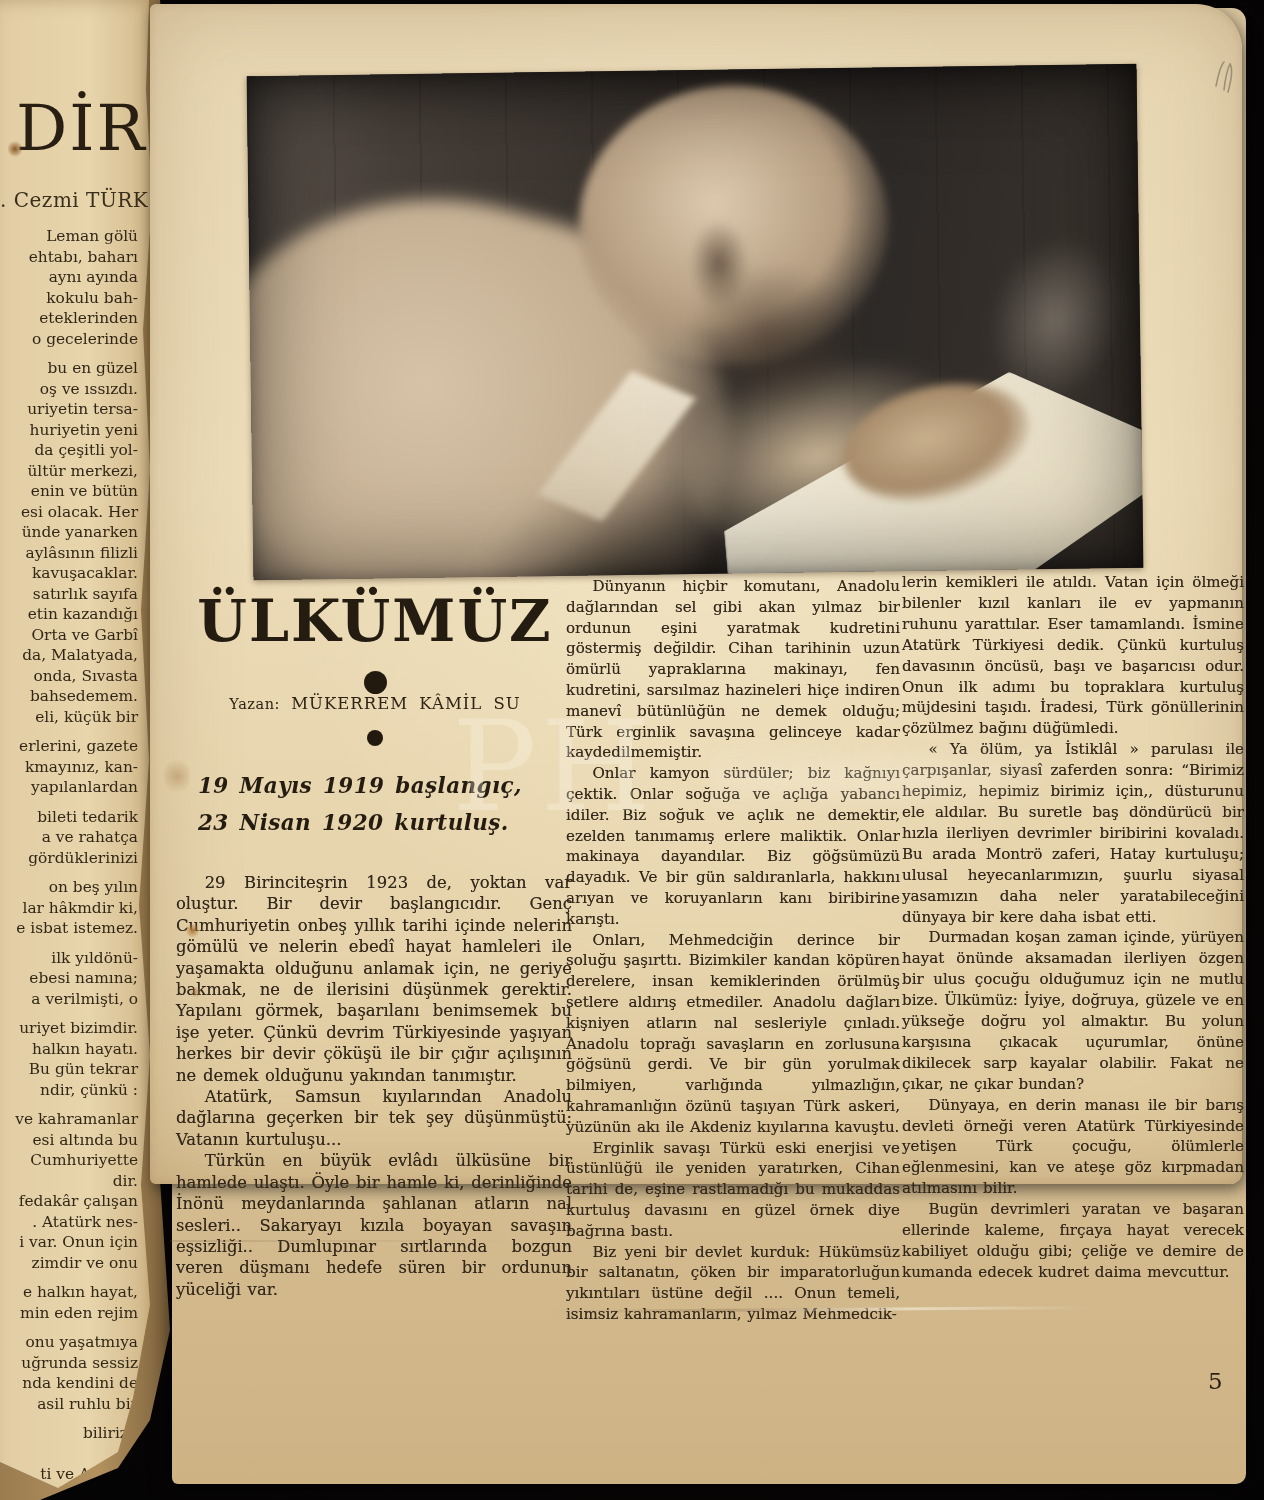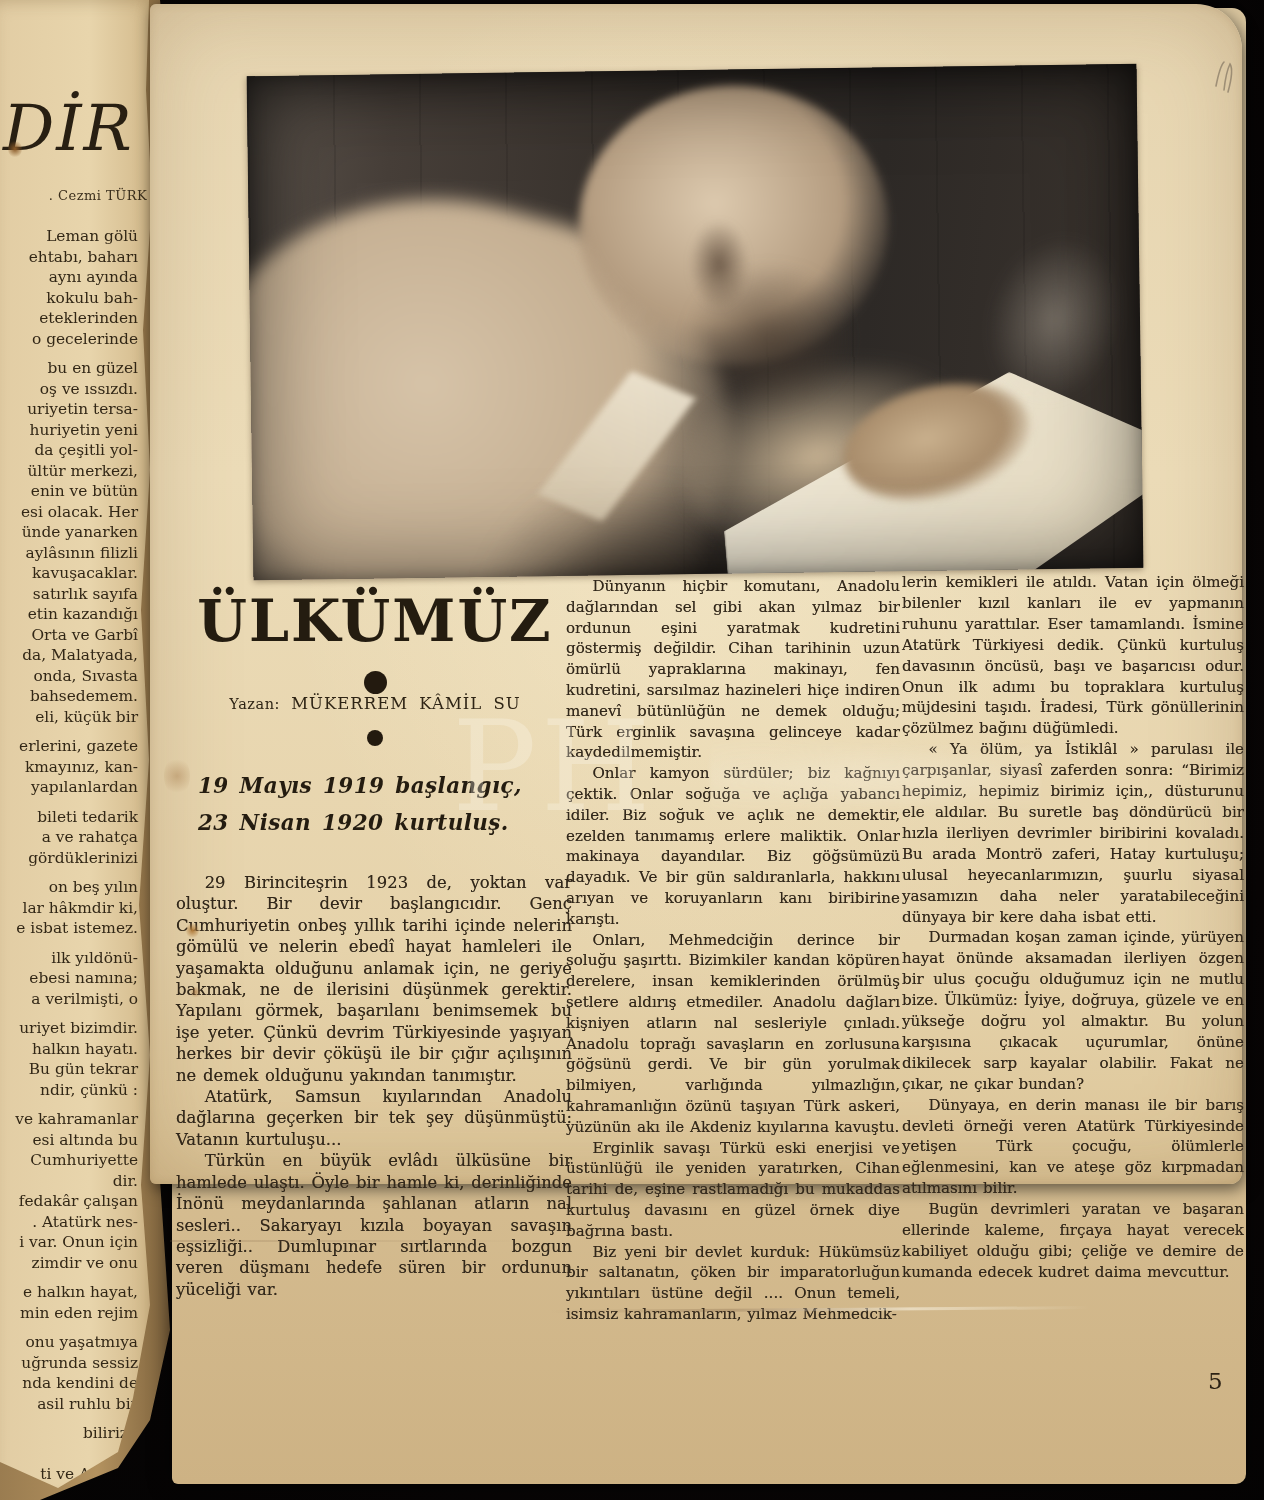--- a/index.html
+++ b/index.html
@@ -15,26 +15,26 @@
     clip-path:polygon(0 0,160px 0,171px 120px,162px 300px,173px 520px,160px 740px,172px 950px,158px 1150px,170px 1330px,150px 1420px,118px 1468px,40px 1500px,0 1500px);
   }
   
   .left-page{
     position:absolute;left:0;top:0;width:162px;height:1500px;z-index:2;
     background:linear-gradient(90deg,#e2cda4 0%,#e8d5ac 55%,#d3ba8c 92%,#b79a6b 100%);
     box-shadow:inset -10px 0 18px rgba(110,80,40,.35);
     clip-path:polygon(0 0,149px 0,146px 90px,152px 200px,143px 330px,150px 470px,141px 610px,149px 760px,139px 905px,150px 1055px,141px 1185px,150px 1305px,133px 1398px,118px 1452px,58px 1488px,0 1462px);
   }
   .left-title{
-    position:absolute;left:3px;top:96px;width:118px;text-align:right;
-    font-style:italic;font-size:64px;color:#281f12;letter-spacing:2px;line-height:1;
+    position:absolute;left:16px;top:96px;width:118px;text-align:right;
+    font-size:64px;color:#281f12;letter-spacing:2px;line-height:1;
   }
   .left-byline{
     position:absolute;left:0;top:188px;width:120px;text-align:center;
-    font-size:13px;color:#3a2e1c;letter-spacing:.5px;white-space:nowrap;padding-left:38px;
+    font-size:20px;color:#3a2e1c;letter-spacing:.5px;white-space:nowrap;
   }
   .left-lines{
     position:absolute;left:-82px;top:226px;width:220px;text-align:right;color:#33281778;
     color:#322716;
   }
   .lp-line{margin:0;font-size:15.4px;line-height:20.5px;white-space:nowrap;}
   .lp-line.gap{height:9px;}
   
   .under-page{
     position:absolute;left:172px;top:8px;width:1074px;height:1476px;z-index:3;

